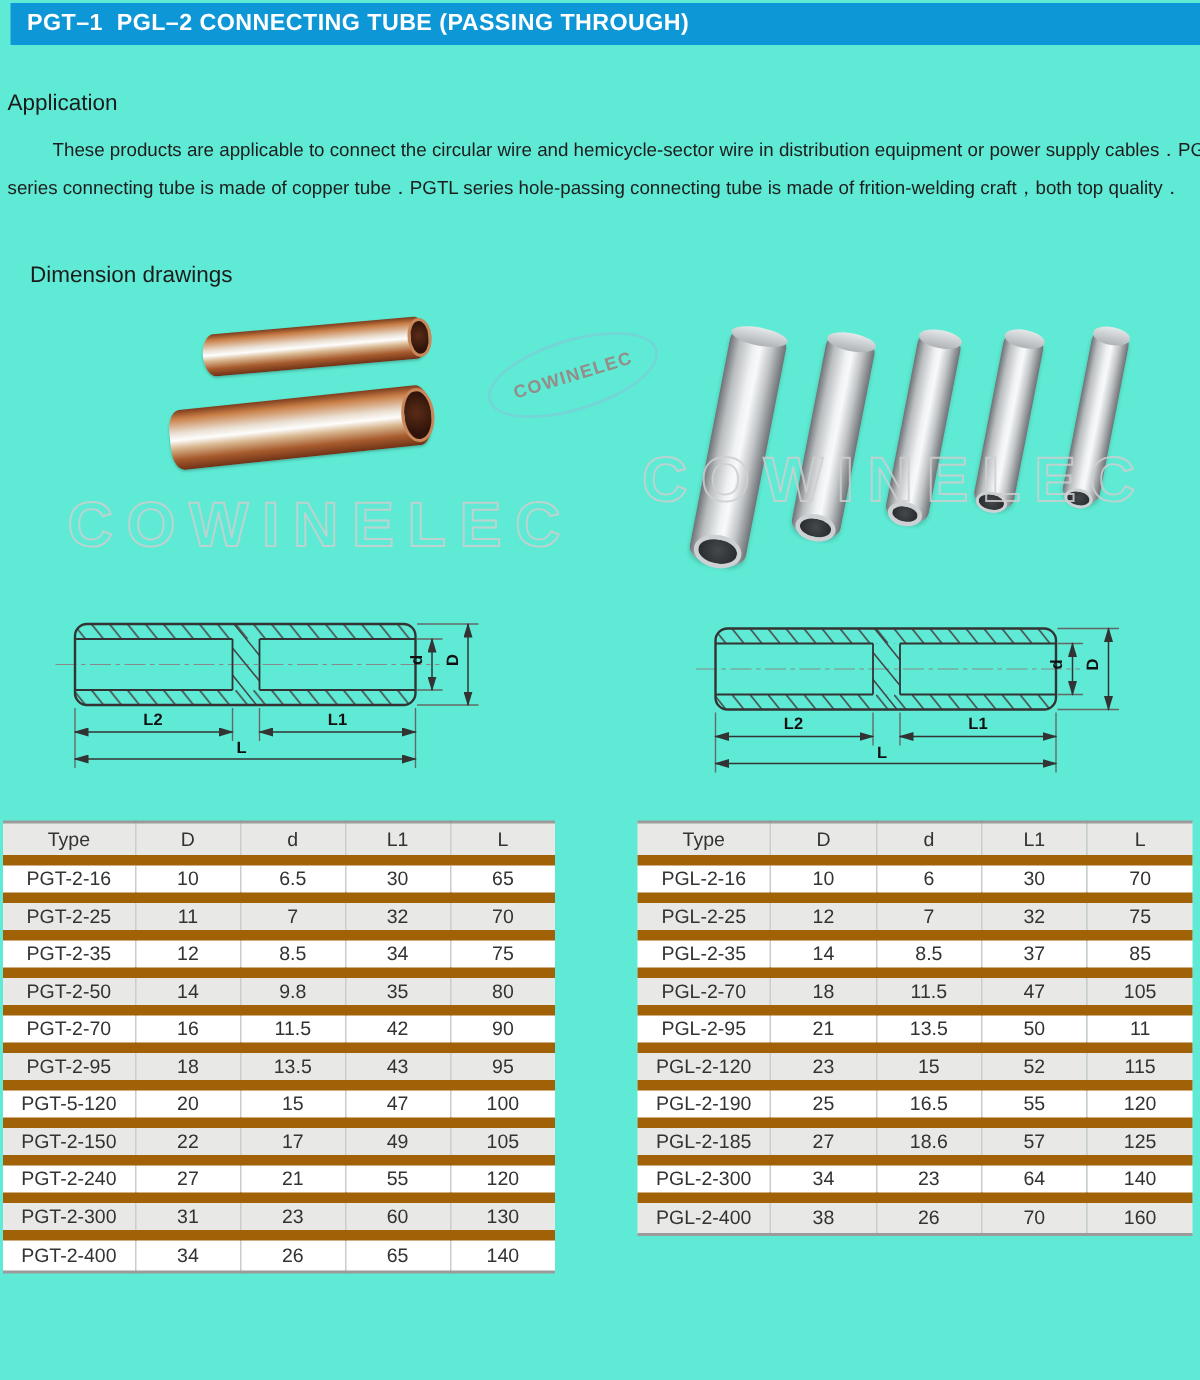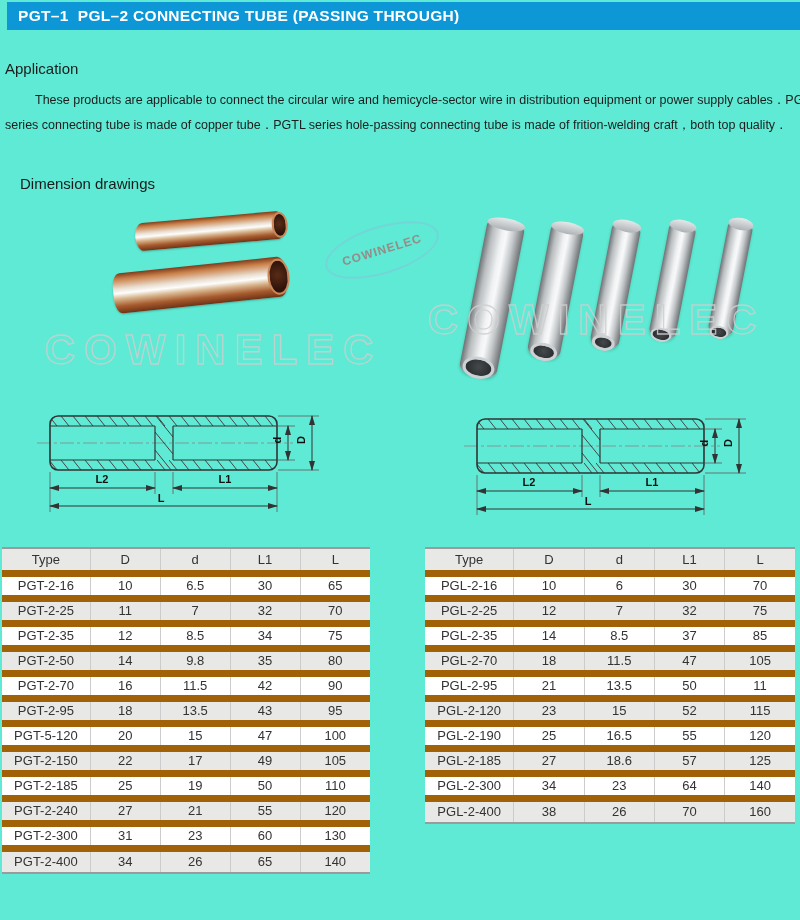--- a/index.html
+++ b/index.html
@@ -304,27 +304,20 @@
           <td>100</td>
         </tr>
         <tr>
           <td>PGT-2-150</td>
           <td>22</td>
           <td>17</td>
           <td>49</td>
           <td>105</td>
         </tr>
         <tr>
-          <td>PGT-2-185</td>
-          <td>25</td>
-          <td>19</td>
-          <td>50</td>
-          <td>110</td>
-        </tr>
-        <tr>
           <td>PGT-2-240</td>
           <td>27</td>
           <td>21</td>
           <td>55</td>
           <td>120</td>
         </tr>
         <tr>
           <td>PGT-2-300</td>
           <td>31</td>
           <td>23</td>

